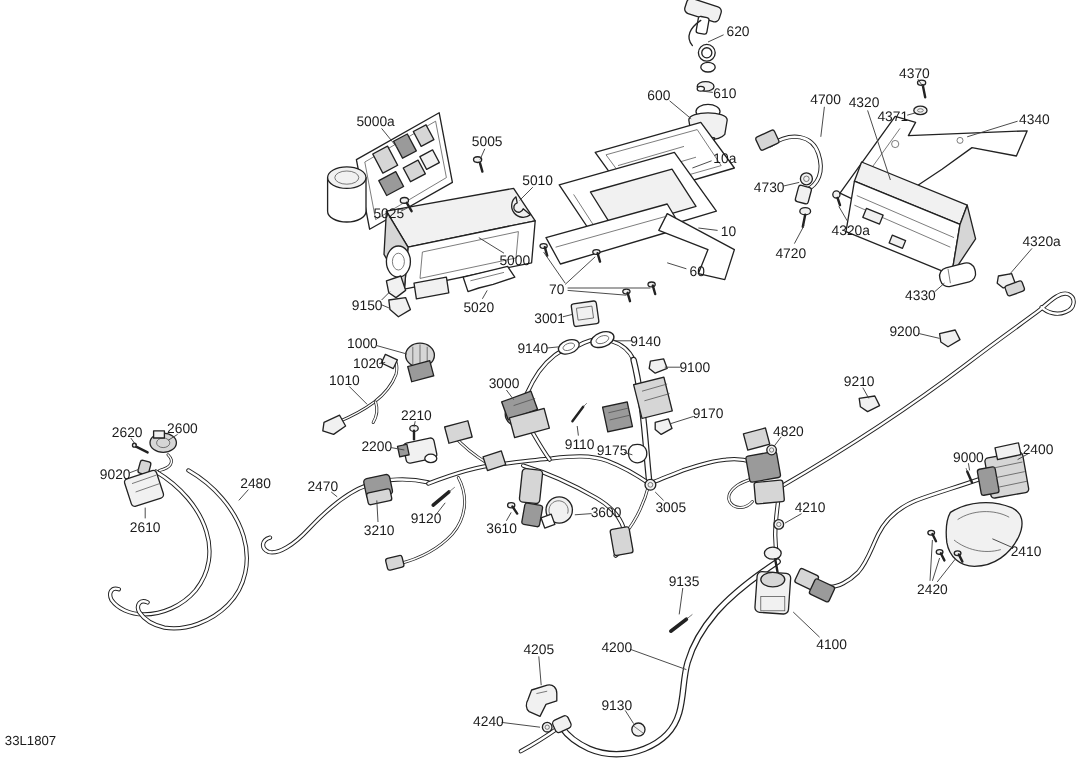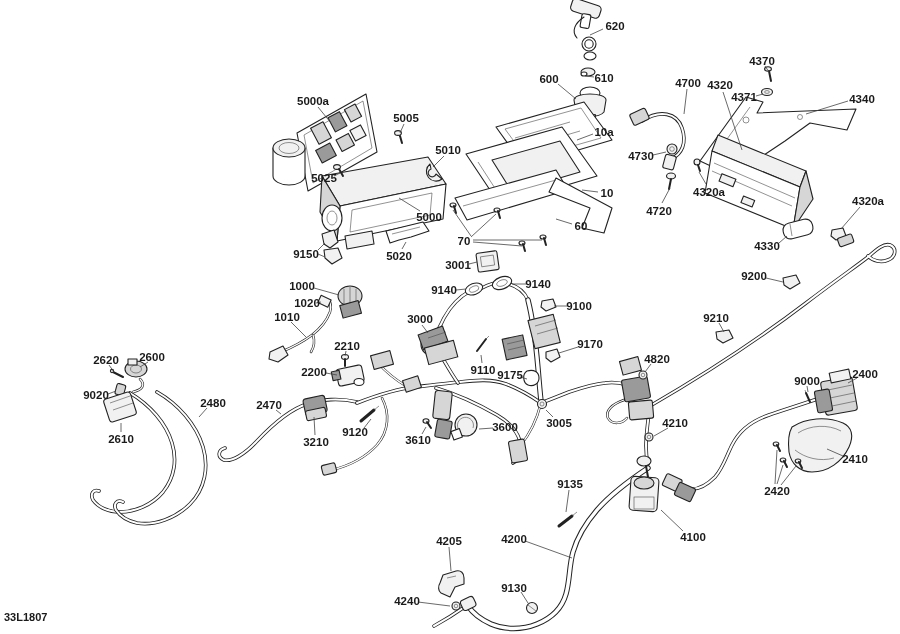--- a/index.html
+++ b/index.html
@@ -1,17 +1,17 @@
 <!DOCTYPE html>
 <html><head>
 <meta charset="utf-8">
 <style>
   html,body{margin:0;padding:0;background:#fff;}
   #stage{position:relative;width:900px;height:634px;background:#fff;overflow:hidden;
-         font-family:"Liberation Sans", sans-serif;font-weight:bold;}
+         font-family:"Liberation Sans", sans-serif;}
   svg{display:block}
   .ln{fill:none;stroke:var(--line,#222);stroke-width:1.1;stroke-linecap:round;stroke-linejoin:round}
   .thin{fill:none;stroke:#4a4a4a;stroke-width:0.6}
   .fw{fill:#ffffff}
   .fl{fill:#f1f1f1}
   .fm{fill:#d6d6d6}
   .fd{fill:#9a9a9a}
   .tube{fill:none;stroke:var(--line,#222);stroke-width:3.6;stroke-linecap:round;stroke-linejoin:round}
   .core{fill:none;stroke:#fff;stroke-width:2;stroke-linecap:round;stroke-linejoin:round}
   .t-thick{stroke-width:5.4}

